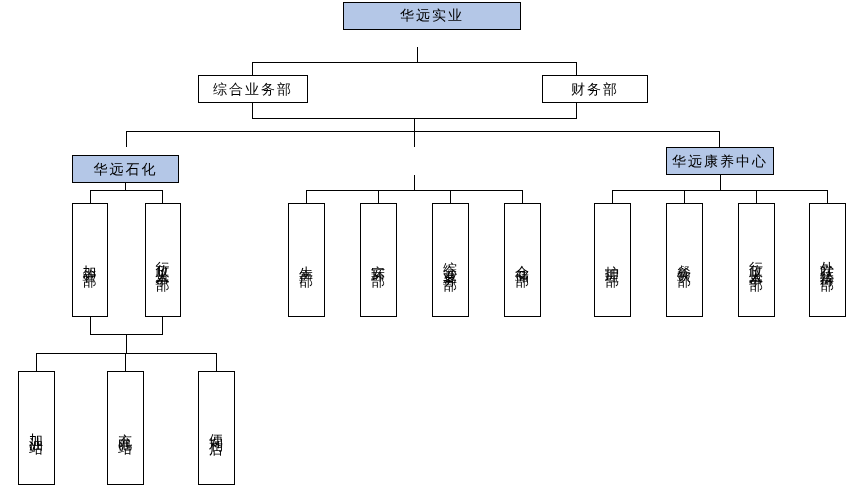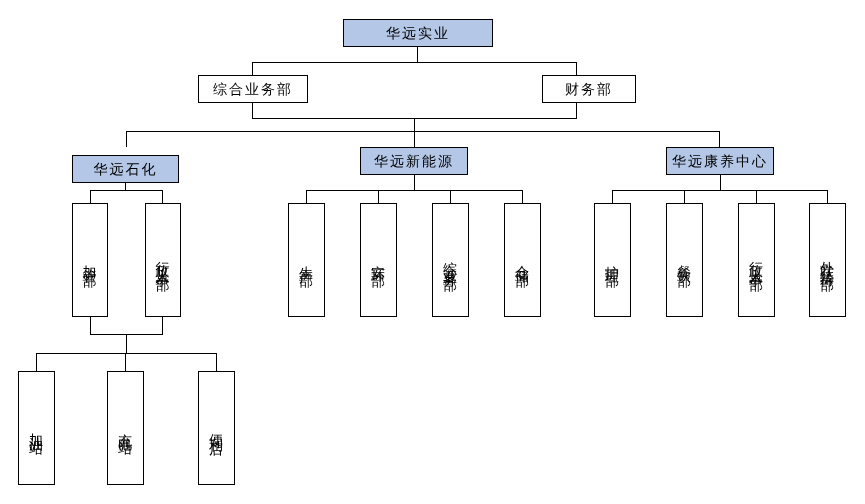--- a/index.html
+++ b/index.html
@@ -73,36 +73,33 @@
   <div class="vl" style="left:450px;top:190px;height:13px;"></div>
   <div class="vl" style="left:522px;top:190px;height:13px;"></div>
 
   <div class="vl" style="left:720px;top:175px;height:15px;"></div>
   <div class="hl" style="left:612px;top:190px;width:216px;"></div>
   <div class="vl" style="left:612px;top:190px;height:13px;"></div>
   <div class="vl" style="left:684px;top:190px;height:13px;"></div>
   <div class="vl" style="left:756px;top:190px;height:13px;"></div>
   <div class="vl" style="left:827px;top:190px;height:13px;"></div>
 
-  <div class="node h primary" style="left:343px;top:19px;width:150px;height:28px;">
+  <div class="node h primary" style="left:343px;top:2px;width:178px;height:28px;font-family:Liberation Serif, serif;">
     <span class="lbl">华远实业</span>
   </div>
 
   <div class="node h" style="left:198px;top:75px;width:110px;height:28px;">
     <span class="lbl">综合业务部</span>
   </div>
-  <div class="node h" style="left:542px;top:75px;width:94px;height:28px;">
+  <div class="node h" style="left:542px;top:75px;width:106px;height:28px;">
     <span class="lbl">财务部</span>
   </div>
 
   <div class="node h primary" style="left:72px;top:147px;width:107px;height:28px;margin-top:8px;">
     <span class="lbl">华远石化</span>
-  </div>
-  <div class="node h primary" style="left:360px;top:147px;width:108px;height:28px;">
-    <span class="lbl">华远新能源</span>
   </div>
   <div class="node h primary" style="left:666px;top:147px;width:108px;height:28px;">
     <span class="lbl">华远康养中心</span>
   </div>
 
   <div class="node v" style="left:72px;top:203px;width:36px;height:114px;">
     <span class="lbl">加管部</span>
   </div>
   <div class="node v" style="left:145px;top:203px;width:36px;height:114px;">
     <span class="lbl">行政人事部</span>

